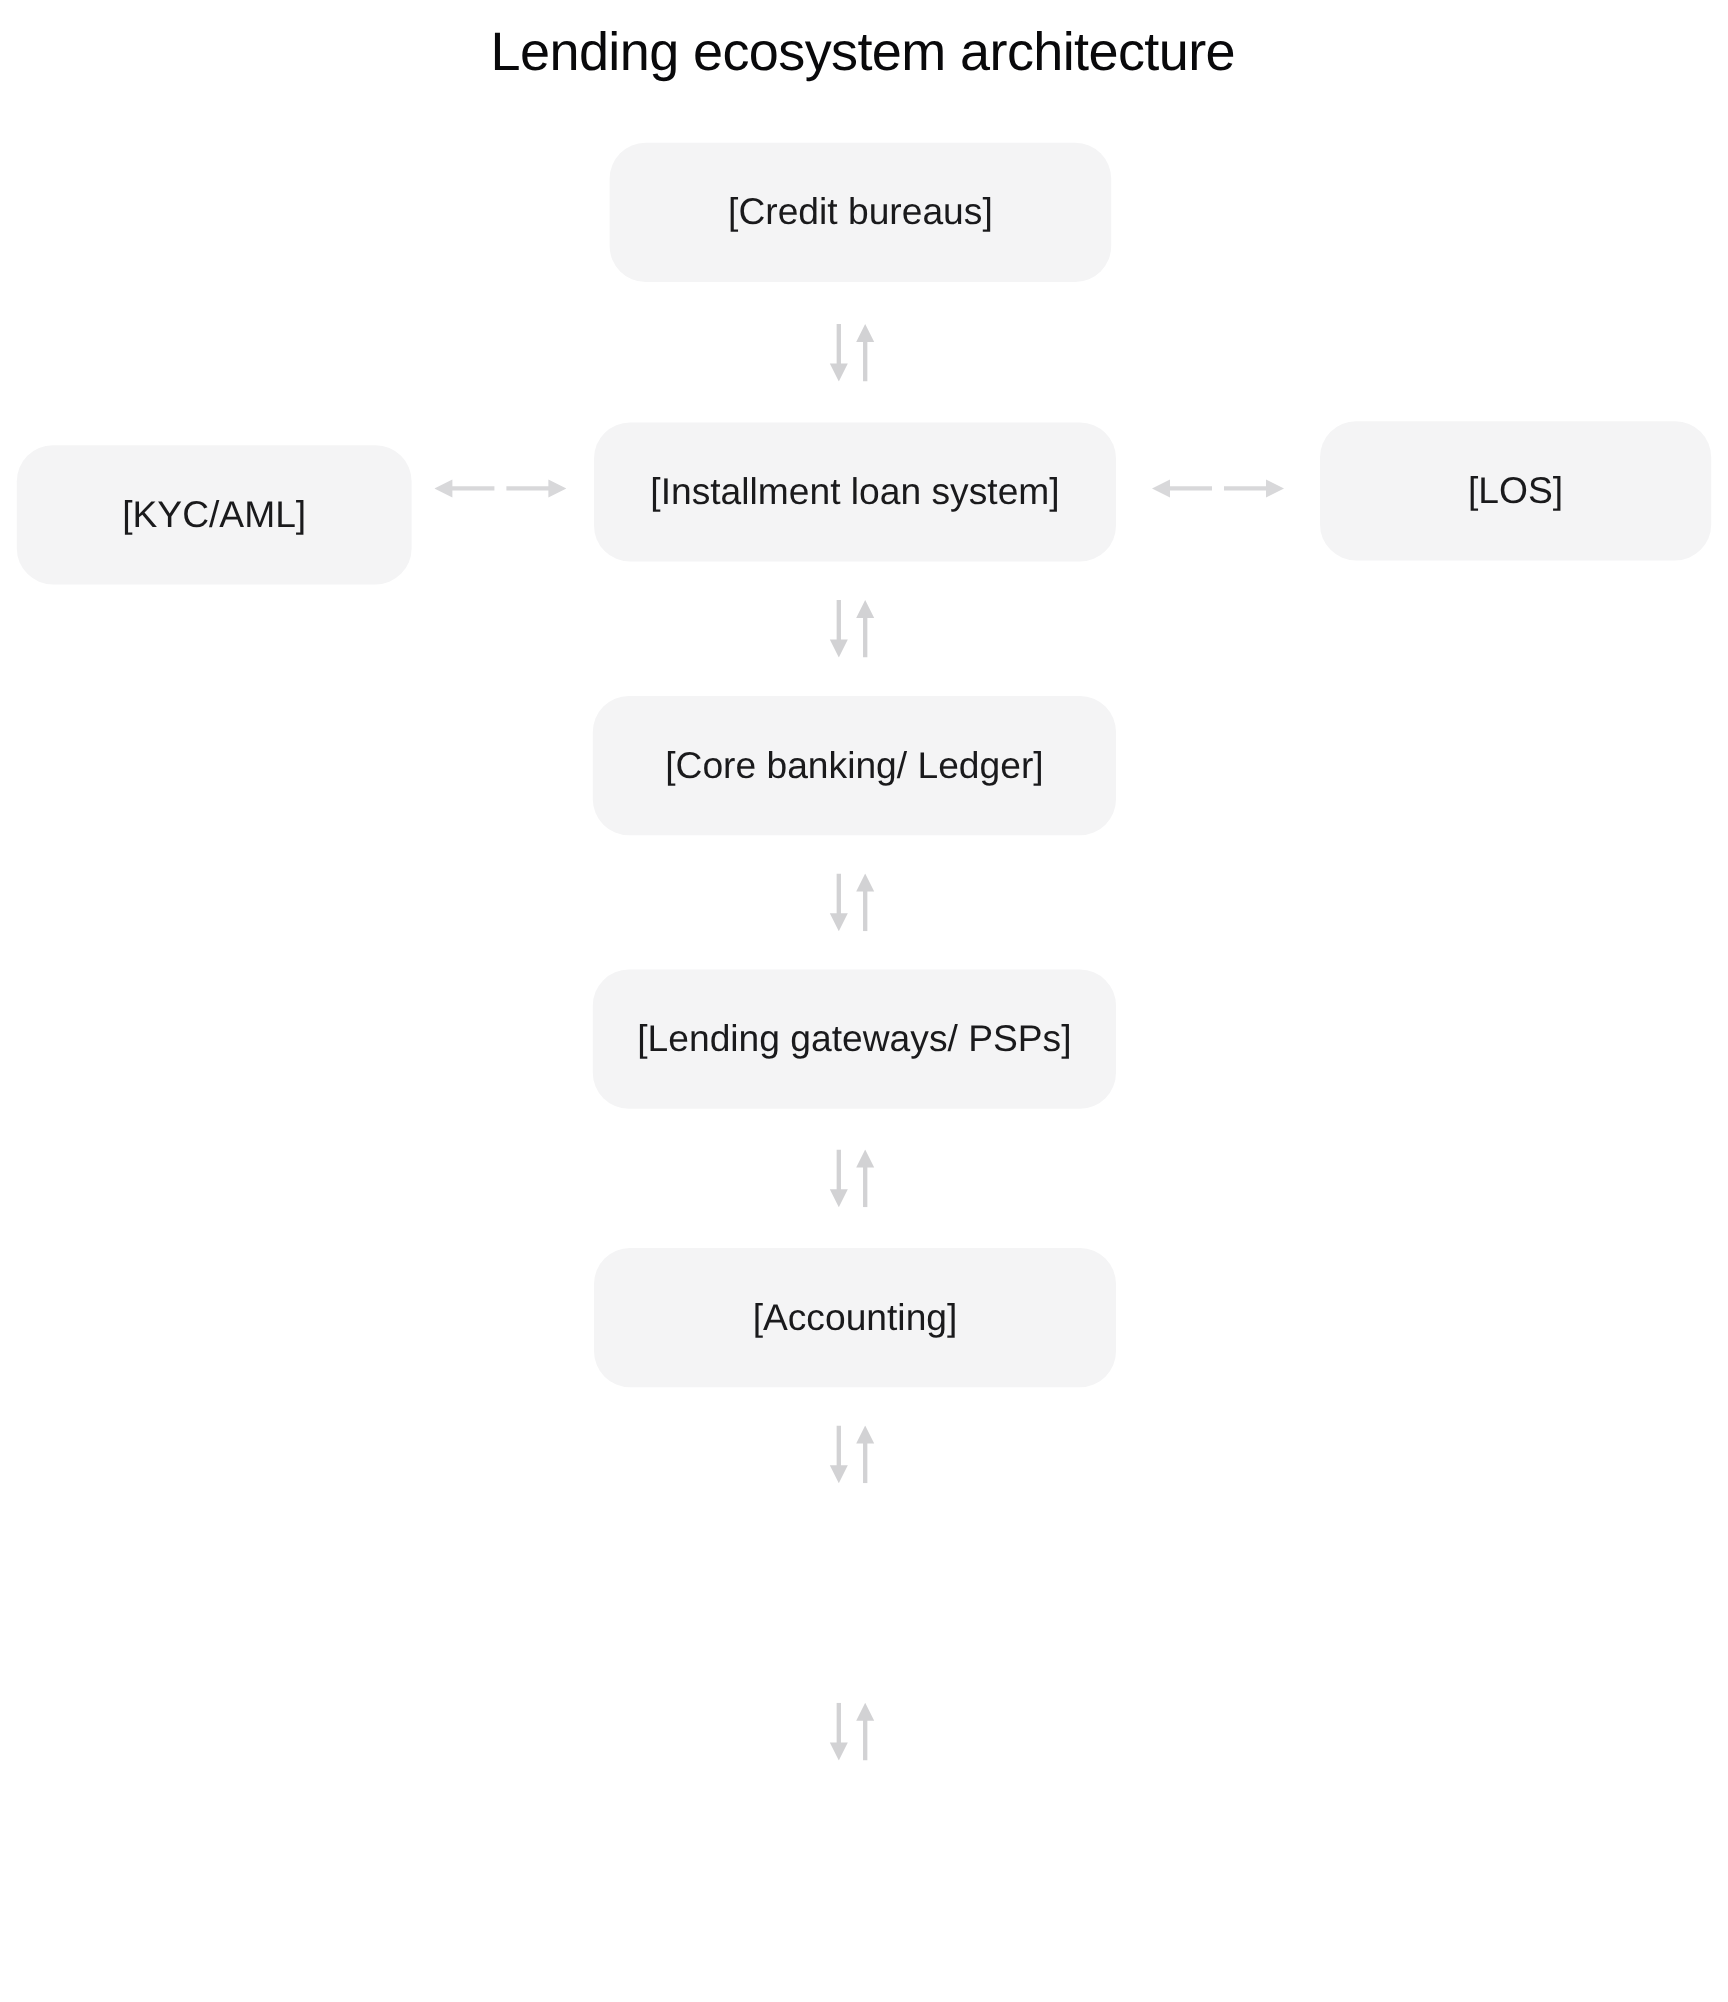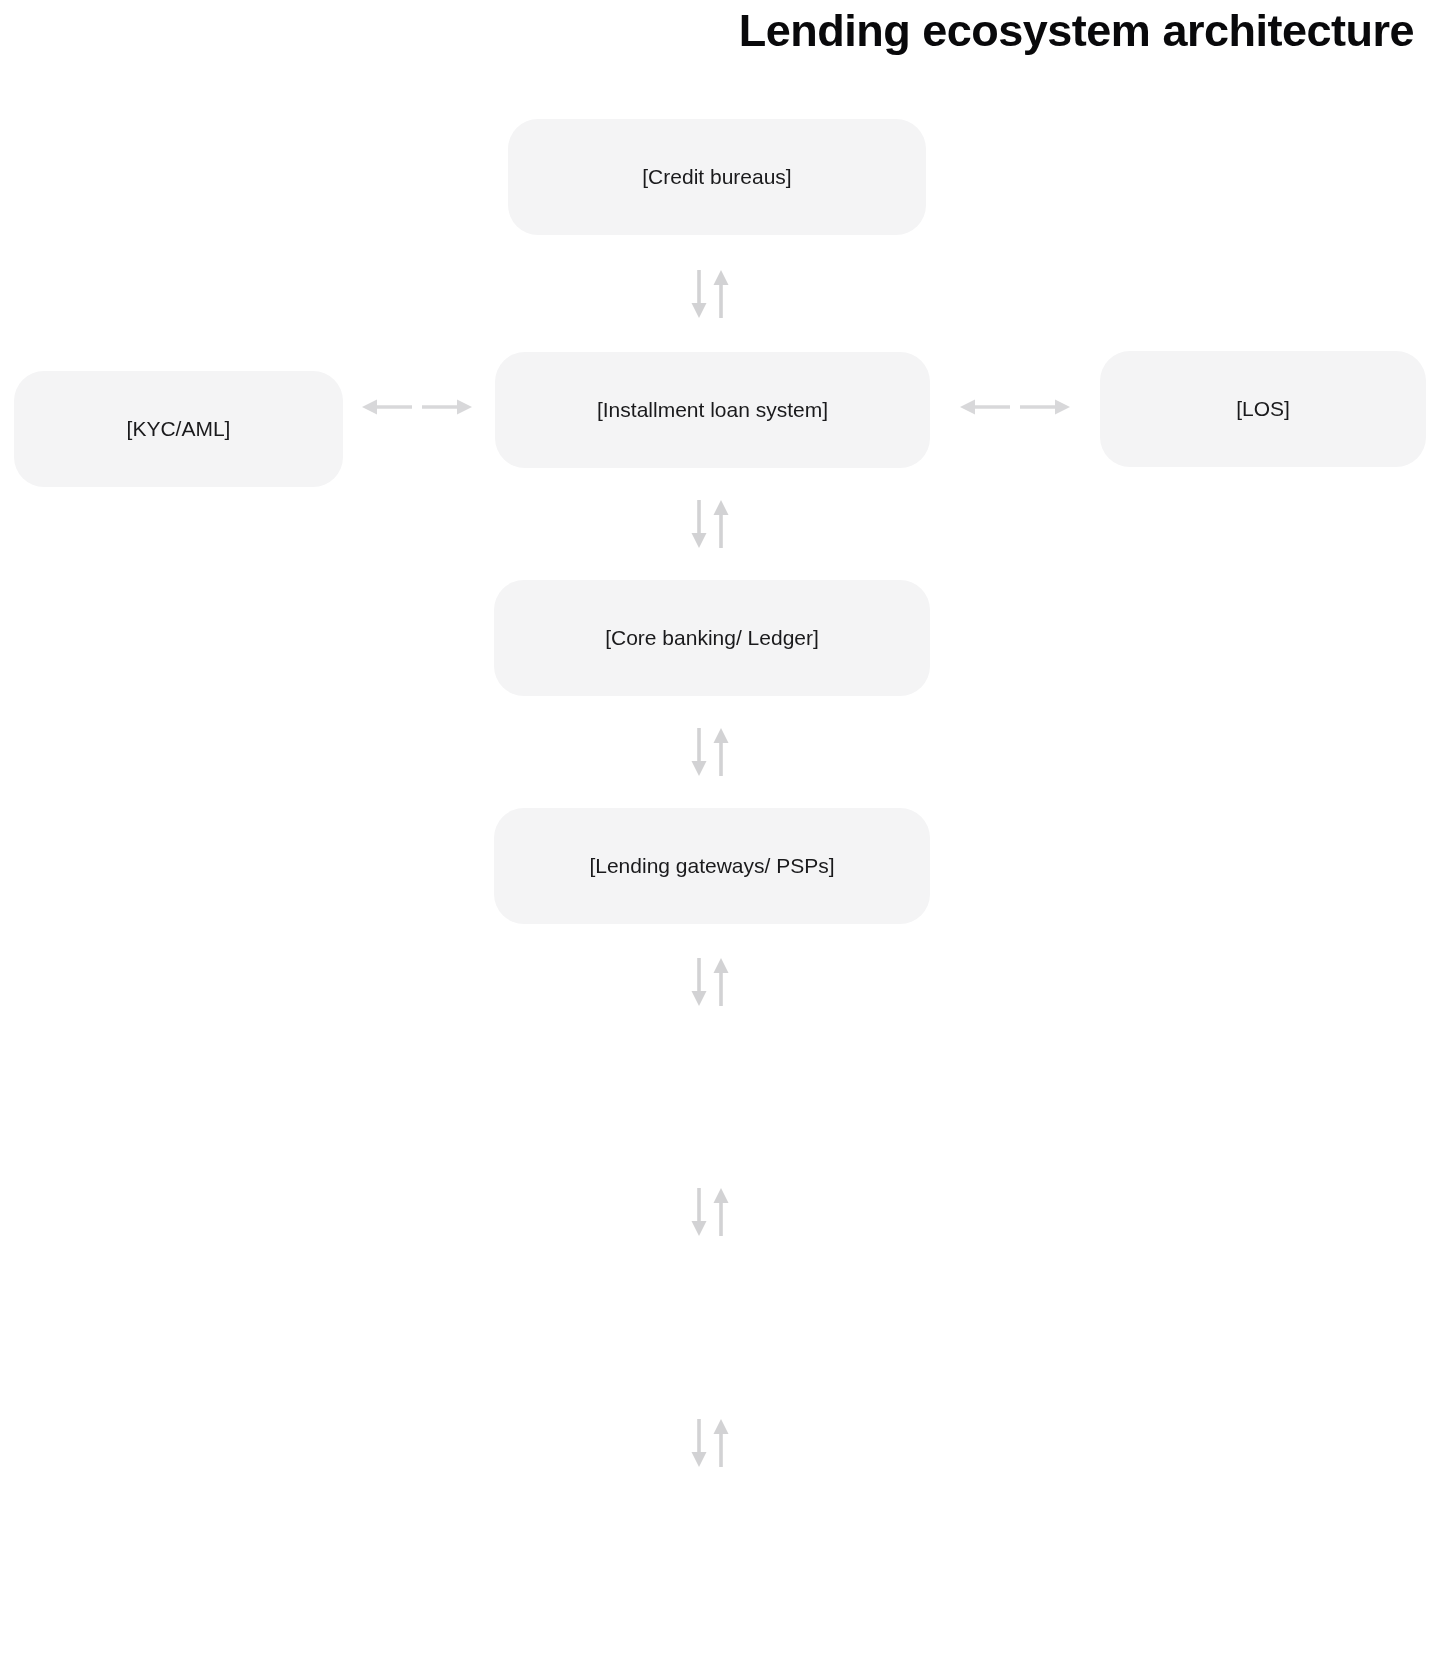--- a/index.html
+++ b/index.html
@@ -25,36 +25,36 @@
   .canvas {
     position: absolute;
     inset: 0;
     background: var(--bg);
   }
   .diagram-title {
     position: absolute;
     left: 0;
     top: 2px;
     width: 1414px;
-    margin: 0;
-    text-align: right;
+    margin: 12px;
+    text-align: center;
     font-size: 45px;
     line-height: 58px;
-    font-weight: 700;
+    font-weight: 400;
     letter-spacing: -0.5px;
     color: var(--title-text);
   }
   .node {
     position: absolute;
     background: var(--node-fill);
     border-radius: 30px;
     display: flex;
     align-items: center;
     justify-content: center;
-    font-size: 21px;
+    font-size: 31px;
     color: var(--node-text);
     white-space: nowrap;
   }
   
   .n-credit        { left: 508px;  top: 119px;  width: 418px; height: 116px; }
   .n-kyc           { left: 14px;   top: 371px;  width: 329px; height: 116px; }
   .n-installment   { left: 495px;  top: 352px;  width: 435px; height: 116px; }
   .n-los           { left: 1100px; top: 351px;  width: 326px; height: 116px; }
   .n-core          { left: 494px;  top: 580px;  width: 436px; height: 116px; }
   .n-payment       { left: 494px;  top: 808px;  width: 436px; height: 116px; }
@@ -113,20 +113,23 @@
   </div>
 
   <div class="node n-core">
     <span>[Core banking/ Ledger]</span>
   </div>
 
   <div class="node n-payment">
     <span>[Lending gateways/ PSPs]</span>
   </div>
 
+  <div class="node n-accounting">
+    <span>[Accounting]</span>
+  </div>
 
 
 
   <div class="v-arrow-pair vp-1">
     <svg width="20" height="48" viewBox="0 0 20 48">
         <line x1="10" y1="0" x2="10" y2="34" stroke="currentColor" stroke-width="3.6"></line>
         <polygon points="10,48 2.5,33 17.5,33" fill="currentColor"></polygon>
       </svg>
     <svg width="20" height="48" viewBox="0 0 20 48">
         <line x1="10" y1="48" x2="10" y2="14" stroke="currentColor" stroke-width="3.6"></line>

